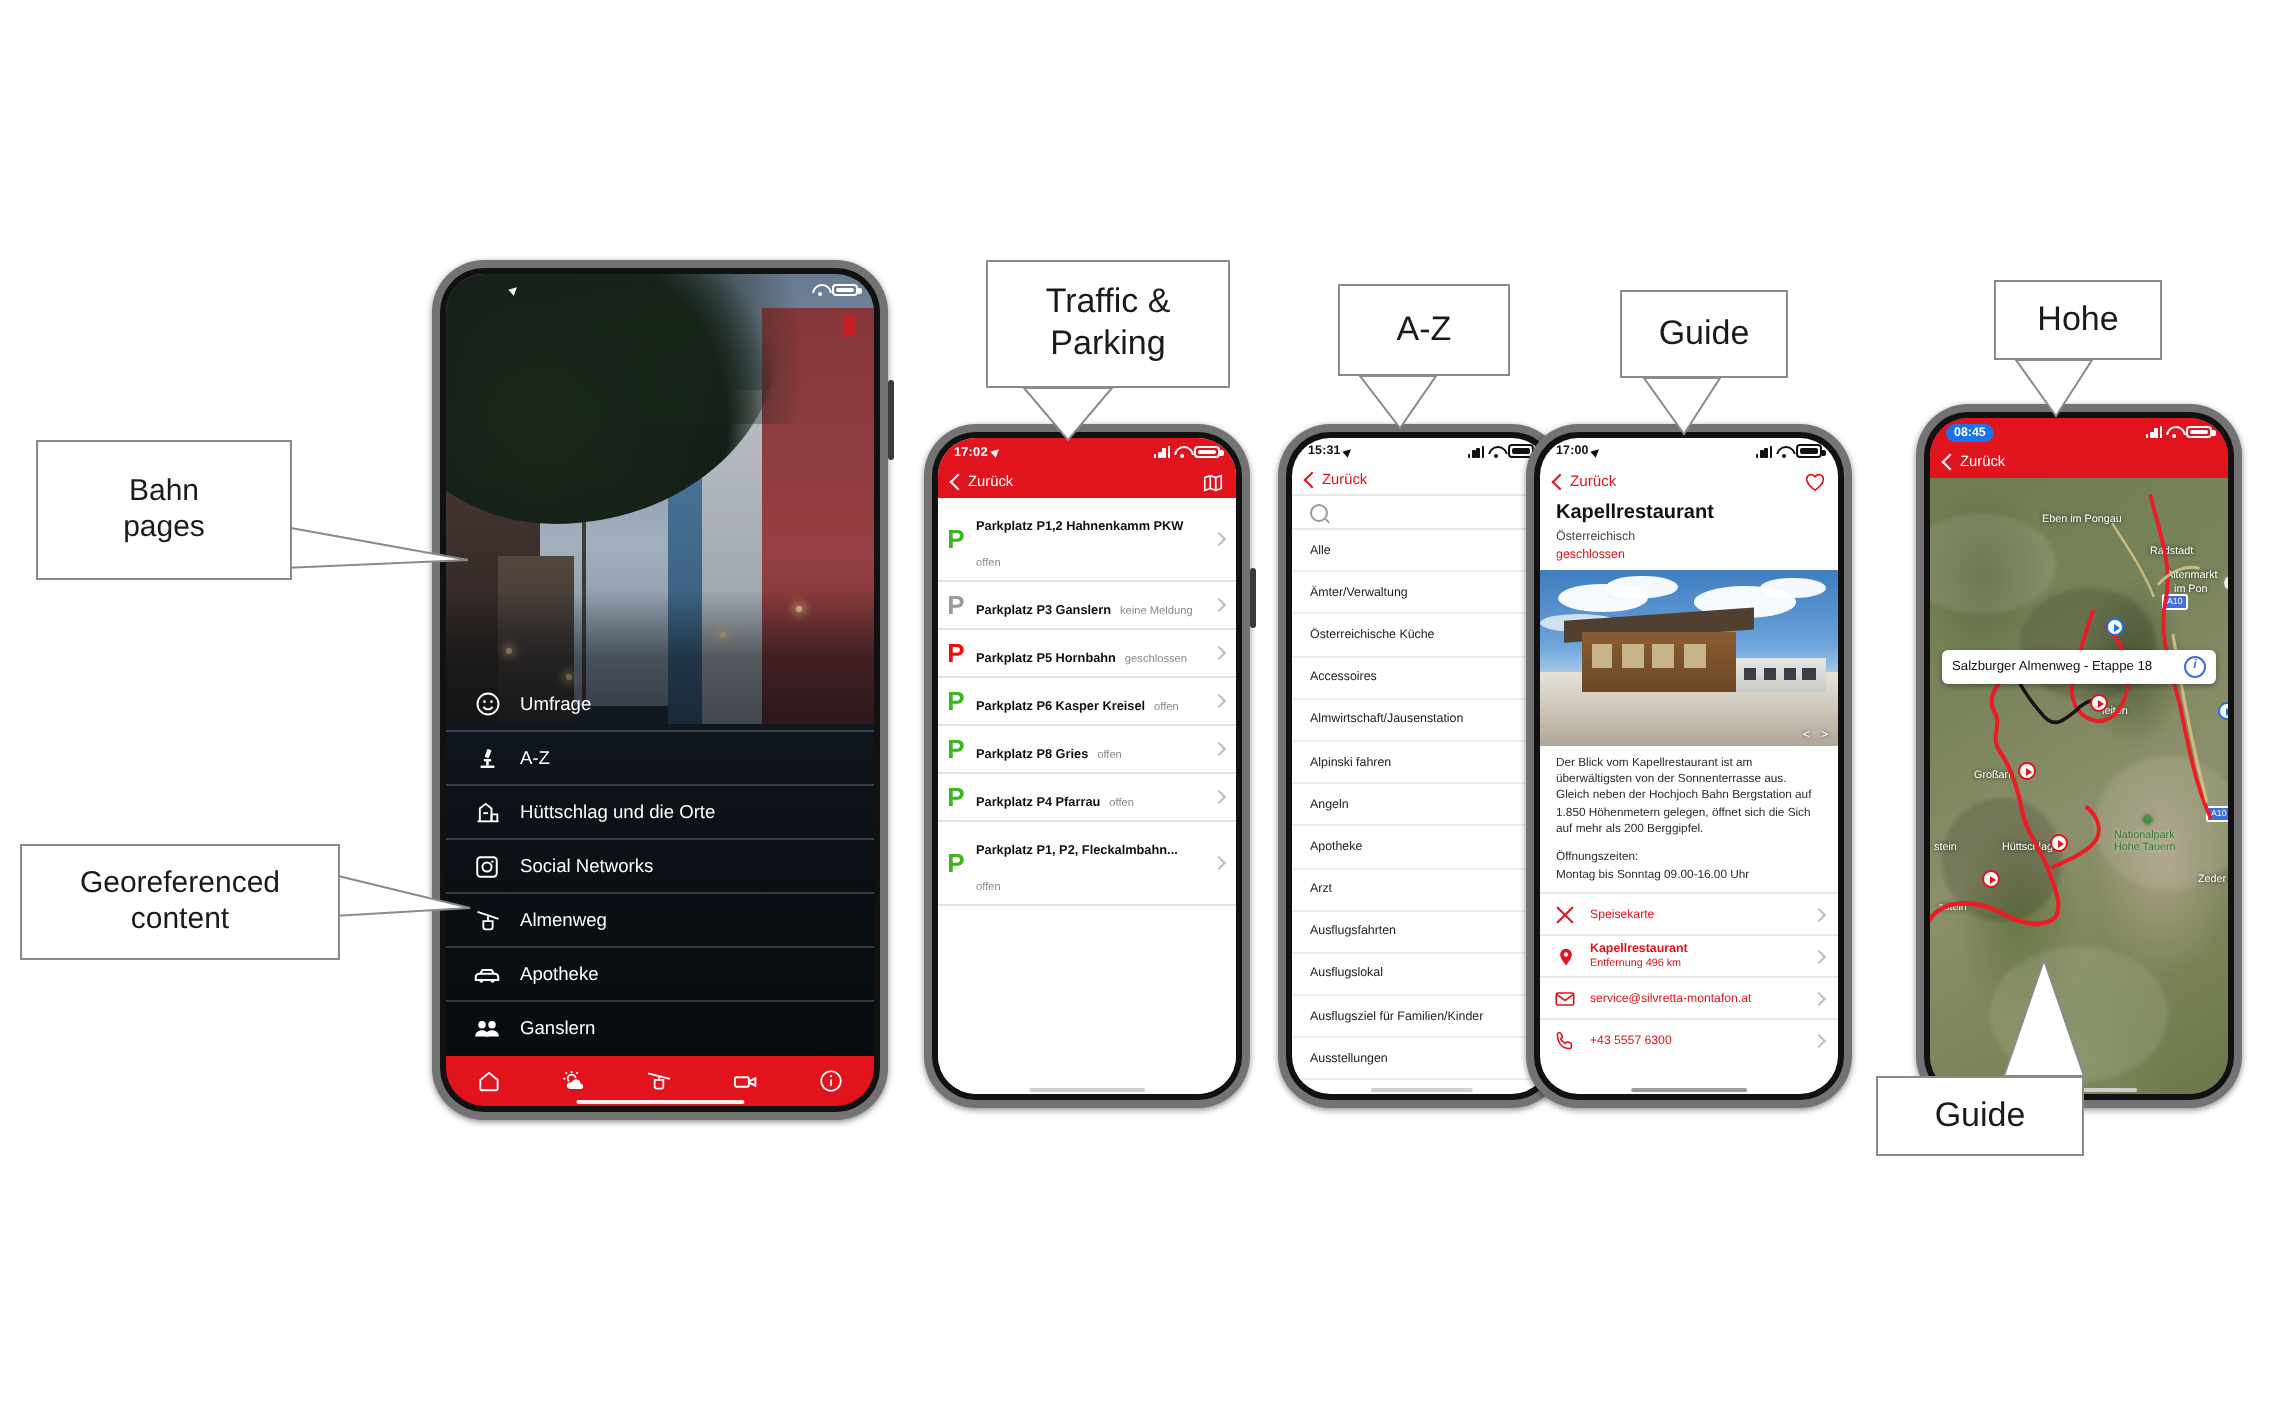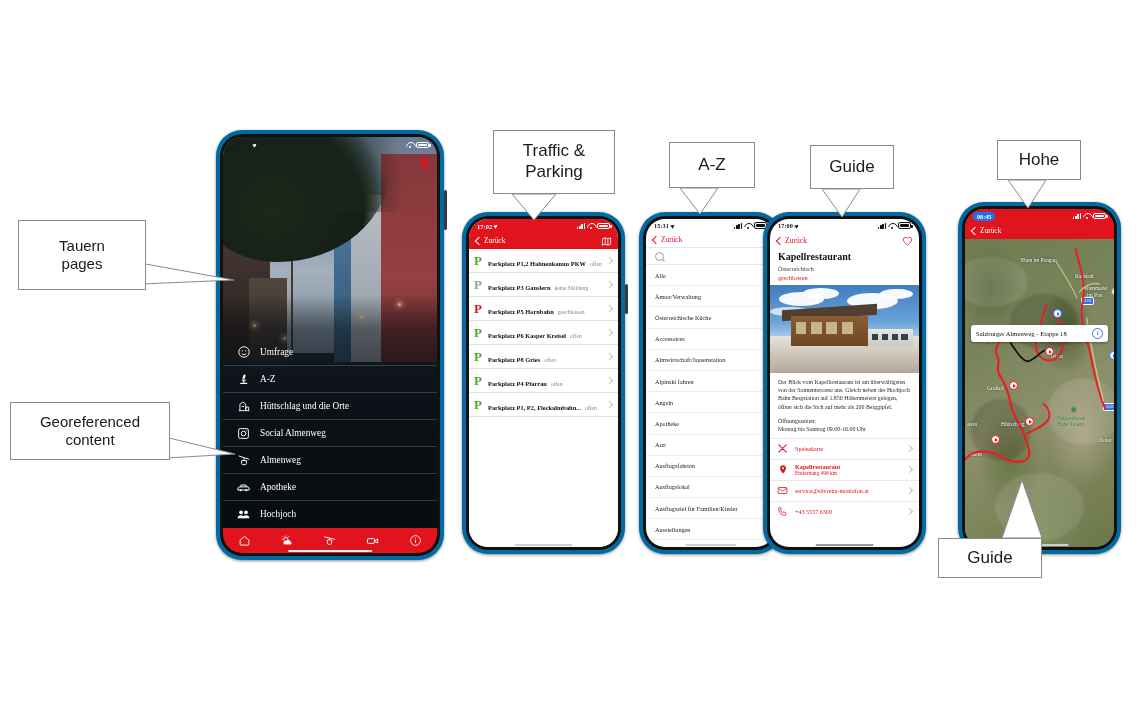--- a/index.html
+++ b/index.html
@@ -14,22 +14,22 @@
 
   
   .callout{position:absolute;border:1px solid #8a8a8a;background:#fff;
     display:flex;align-items:center;justify-content:center;text-align:center;
     color:#1a1a1a;line-height:1.22;z-index:40;box-sizing:border-box;}
   .callout-txt{white-space:pre-line;}
   .tail{position:absolute;z-index:39;}
   .tail svg{display:block;overflow:visible;}
 
   
-  .phone{position:absolute;border-radius:26px;background:#0369a1;
-    box-shadow:0 1px 3px rgba(0,0,0,.45);z-index:20;box-sizing:border-box;font-family:Liberation Serif, serif;}
+  .phone{position:absolute;border-radius:26px;background:#737373;
+    box-shadow:0 1px 3px rgba(0,0,0,.45);z-index:20;box-sizing:border-box;}
   .phone .bezel{position:absolute;inset:4px;border-radius:22px;background:#111;overflow:hidden;}
   .screen{position:absolute;inset:3px;border-radius:19px;background:#fff;overflow:hidden;
     display:flex;flex-direction:column;}
   .side-btn{position:absolute;right:-3px;width:3px;border-radius:2px;background:#3a3a3a;}
   .home-ind{position:absolute;left:50%;transform:translateX(-50%);bottom:4px;
     width:38%;height:2px;border-radius:2px;background:#cfcfcf;z-index:5;}
 
   
   .statusbar{display:flex;align-items:center;justify-content:space-between;
     padding:0 8px;box-sizing:border-box;flex:0 0 auto;}
@@ -215,30 +215,30 @@
   .wpt.blue:after{border-left-color:#1a73e8;}
   .wpt.black{border-color:#111;background:#fff;}
   .wpt.black:after{border:none;width:4px;height:4px;border-radius:50%;background:#111;margin:0;}
 </style>
 </head>
 <body>
 
 <div class="stage">
 
   <div class="callout" style="left:18px;top:220px;width:128px;height:70px;font-size:15px;">
-    <span class="callout-txt">Tauern
+    <span class="callout-txt">Bahn
 pages</span>
   </div>
   <div class="tail" style="left:140px;top:258px;">
     <svg width="96" height="28" viewBox="0 0 96 28">
         <polygon points="0,5 94,22 2,26" fill="#ffffff" stroke="#8a8a8a" stroke-width="1"></polygon>
       </svg>
   </div>
 
-  <div class="callout" style="left:10px;top:402px;width:160px;height:58px;font-size:15px;">
+  <div class="callout" style="left:10px;top:422px;width:160px;height:58px;font-size:15px;">
     <span class="callout-txt">Georeferenced
 content</span>
   </div>
   <div class="tail" style="left:165px;top:432px;">
     <svg width="72" height="28" viewBox="0 0 72 28">
         <polygon points="0,5 70,22 2,26" fill="#ffffff" stroke="#8a8a8a" stroke-width="1"></polygon>
       </svg>
   </div>
 
   <div class="callout" style="left:493px;top:130px;width:122px;height:64px;font-size:17px;">
@@ -363,21 +363,21 @@
             <span>Hüttschlag und die Orte</span>
           </div>
           <div class="menu-item">
             <span class="mi-icon">
               <svg width="13" height="13" viewBox="0 0 24 24" fill="none" stroke="#fff" stroke-width="1.8">
                 <rect x="3" y="3" width="18" height="18" rx="3"></rect>
                   <circle cx="12" cy="12" r="4.2"></circle>
                 <circle cx="17" cy="7" r="1.1" fill="#fff" stroke="none"></circle>
               </svg>
               </span>
-            <span>Social Almenweg</span>
+            <span>Social Networks</span>
           </div>
           <div class="menu-item">
             <span class="mi-icon">
               <svg width="14" height="14" viewBox="0 0 24 24" fill="none" stroke="#fff" stroke-width="1.6">
                 <path d="M3 5l18 6"></path>
                   <path d="M12 8.8V13"></path>
                   <path d="M8 13h8v5a2 2 0 0 1-2 2h-4a2 2 0 0 1-2-2z"></path>
               </svg>
               </span>
             <span>Almenweg</span>
@@ -395,21 +395,21 @@
           </div>
           <div class="menu-item">
             <span class="mi-icon">
               <svg width="15" height="15" viewBox="0 0 24 24" fill="#fff">
                 <circle cx="8" cy="8.5" r="3"></circle>
                   <circle cx="16" cy="8.5" r="3"></circle>
                 <path d="M2.5 18c0-3 2.6-5 5.5-5s5.5 2 5.5 5z"></path>
                   <path d="M10.5 18c0-3 2.6-5 5.5-5s5.5 2 5.5 5z"></path>
               </svg>
               </span>
-            <span>Hochjoch</span>
+            <span>Ganslern</span>
           </div>
         </div>
 
         <div class="tabbar">
           <span class="tab-ic">
             <svg width="13" height="13" viewBox="0 0 24 24" fill="none" stroke="#fff" stroke-width="1.7">
               <path d="M4 11l8-6.5 8 6.5v8a1.5 1.5 0 0 1-1.5 1.5h-13A1.5 1.5 0 0 1 4 19z"></path>
               </svg>
             </span>
           <span class="tab-ic">

